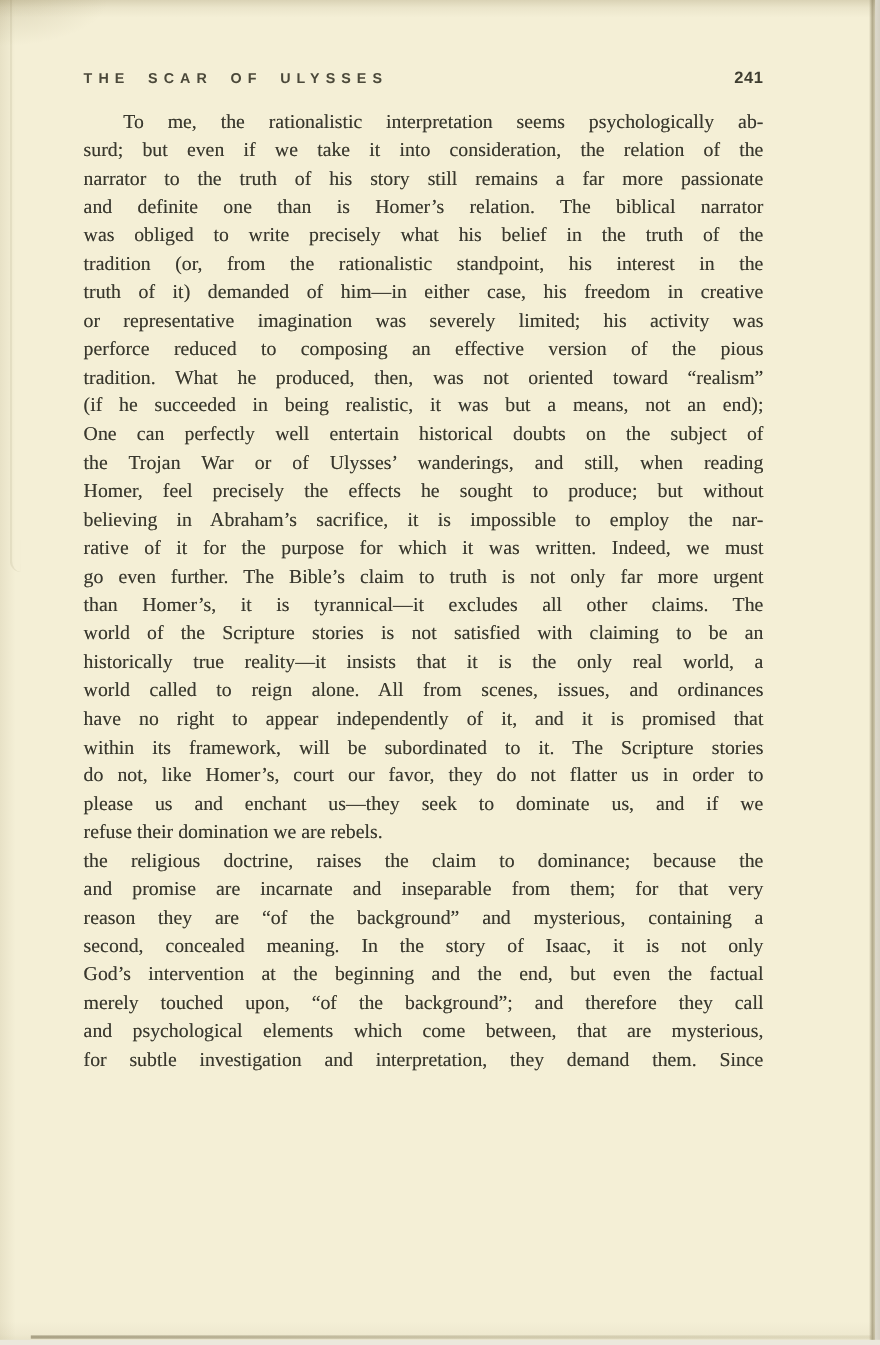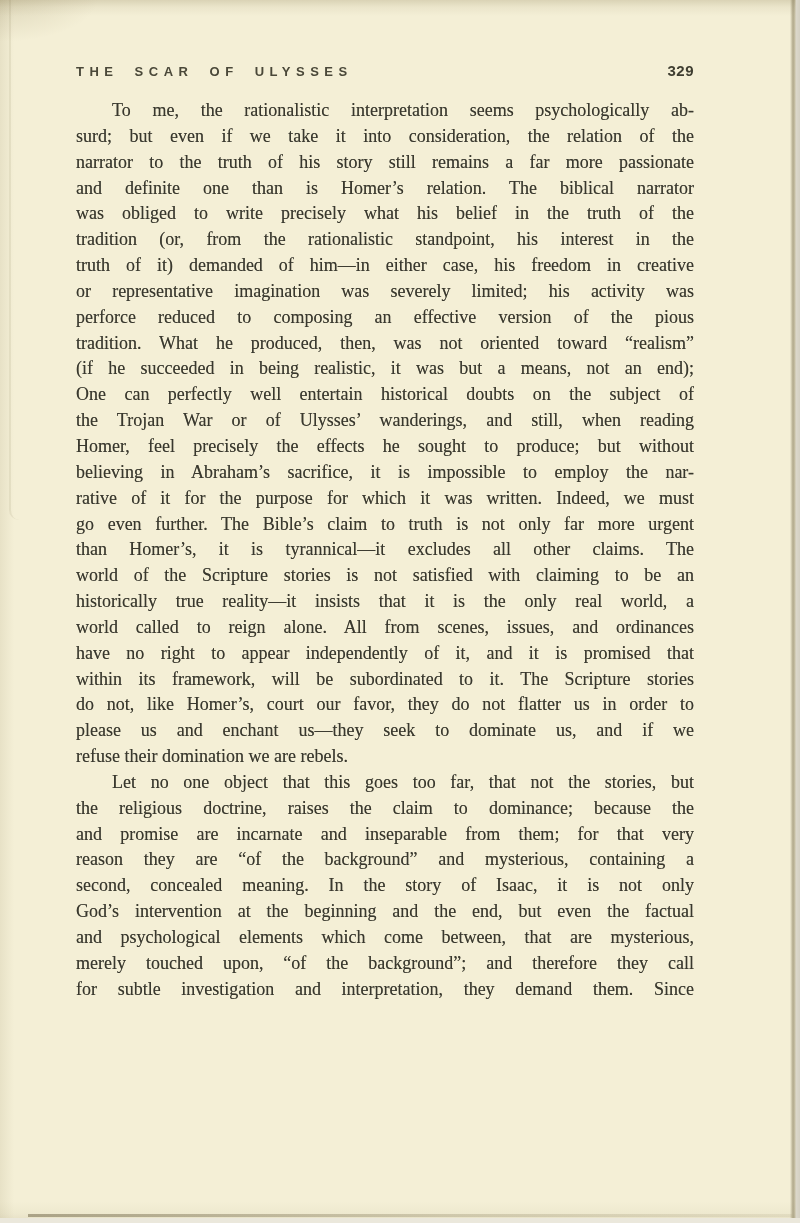--- a/index.html
+++ b/index.html
@@ -79,21 +79,21 @@
 <body>
 
 <div class="page">
   <div class="left-curve"></div>
   <div class="right-edge"></div>
   <div class="bottom-shadow"></div>
   <div class="bottom-light"></div>
 
   <div class="running-header">
     <span class="chapter-title">THE SCAR OF ULYSSES</span>
-    <span class="folio">329</span>
+    <span class="folio">241</span>
   </div>
 
   <div class="page-body">
       <div class="paragraph">
         <div class="line indent">To me, the rationalistic interpretation seems psychologically ab-</div>
         <div class="line">surd; but even if we take it into consideration, the relation of the</div>
         <div class="line">narrator to the truth of his story still remains a far more passionate</div>
         <div class="line">and definite one than is Homer’s relation. The biblical narrator</div>
         <div class="line">was obliged to write precisely what his belief in the truth of the</div>
         <div class="line">tradition (or, from the rationalistic standpoint, his interest in the</div>
@@ -112,24 +112,23 @@
         <div class="line">world of the Scripture stories is not satisfied with claiming to be an</div>
         <div class="line">historically true reality—it insists that it is the only real world, a</div>
         <div class="line">world called to reign alone. All from scenes, issues, and ordinances</div>
         <div class="line">have no right to appear independently of it, and it is promised that</div>
         <div class="line">within its framework, will be subordinated to it. The Scripture stories</div>
         <div class="line">do not, like Homer’s, court our favor, they do not flatter us in order to</div>
         <div class="line">please us and enchant us—they seek to dominate us, and if we</div>
         <div class="line noforce">refuse their domination we are rebels.</div>
       </div>
       <div class="paragraph">
-        <div class="line indent">Let no one object that this goes too far, that not the stories, but</div>
         <div class="line">the religious doctrine, raises the claim to dominance; because the</div>
         <div class="line">and promise are incarnate and inseparable from them; for that very</div>
         <div class="line">reason they are “of the background” and mysterious, containing a</div>
         <div class="line">second, concealed meaning. In the story of Isaac, it is not only</div>
         <div class="line">God’s intervention at the beginning and the end, but even the factual</div>
+        <div class="line">merely touched upon, “of the background”; and therefore they call</div>
         <div class="line">and psychological elements which come between, that are mysterious,</div>
-        <div class="line">merely touched upon, “of the background”; and therefore they call</div>
         <div class="line">for subtle investigation and interpretation, they demand them. Since</div>
       </div>
     </div>
 </div>
 
 </body></html>

